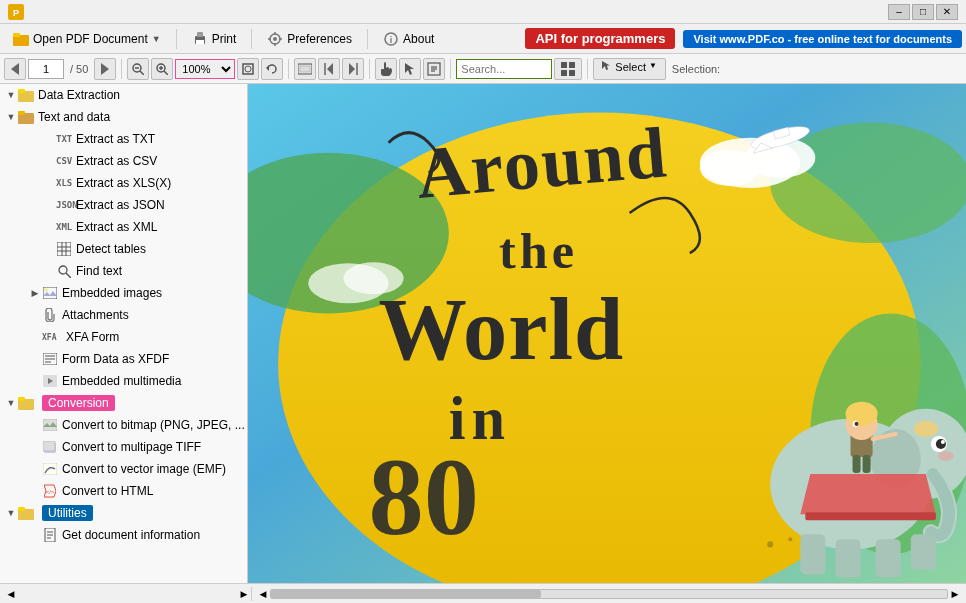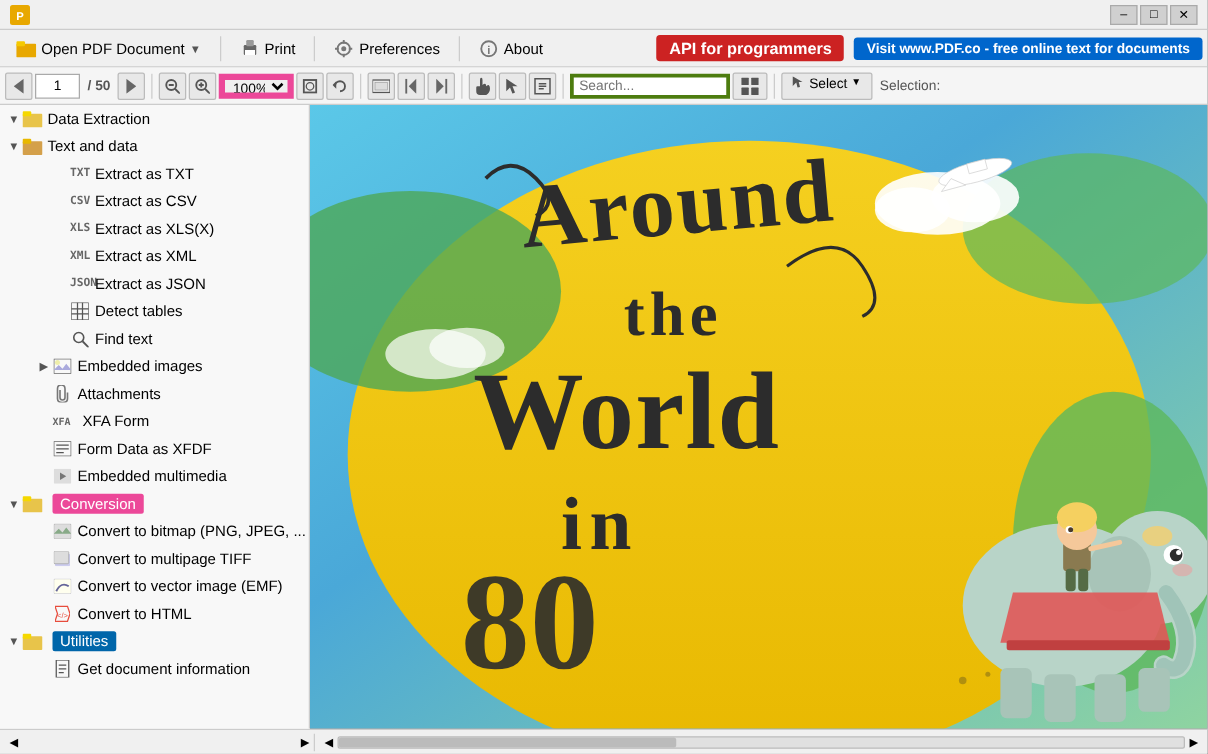--- a/index.html
+++ b/index.html
@@ -58,23 +58,23 @@
     .toolbar-btn {
       width: 22px; height: 22px;
       background: #e8e8e8;
       border: 1px solid #bbb;
       border-radius: 2px;
       display: flex; align-items: center; justify-content: center;
       cursor: pointer; font-size: 11px; color: #333;
     }
     .toolbar-sep { width: 1px; height: 20px; background: #ccc; margin: 0 3px; }
     .page-input { width: 36px; height: 20px; border: 1px solid #aaa; text-align: center; font-size: 11px; padding: 0 2px; }
-    .page-total { font-size: 11px; color: #555; padding: 0 4px; font-weight: bold; }
-    .zoom-select { height: 20px; font-size: 11px; border: 5px solid #ec4899; padding: 0 2px; width: 60px; }
-    .toolbar-search { height: 20px; width: 128px; border: 3px solid #4d7c0f; font-size: 11px; padding: 0 4px; }
+    .page-total { font-size: 11px; color: #555; padding: 0 4px; }
+    .zoom-select { height: 20px; font-size: 11px; border: 1px solid #ec4899; padding: 0 2px; width: 60px; }
+    .toolbar-search { height: 20px; width: 96px; border: 1px solid #4d7c0f; font-size: 11px; padding: 0 4px; }
     .select-btn {
       display: flex; align-items: flex-start; gap: 3px;
       padding: 2px 8px; height: 22px;
       background: #e8e8e8; border: 1px solid #bbb; border-radius: 2px;
       cursor: pointer; font-size: 11px;
     }
     .selection-label { font-size: 11px; color: #555; padding: 0 4px; }
 
     
     .main-layout {
@@ -376,28 +376,28 @@
     </div>
 
     <div class="tree-item indent-3">
       <div class="tree-expander"></div>
       <span class="type-label">XLS</span>
       <span class="tree-label">Extract as XLS(X)</span>
     </div>
 
     <div class="tree-item indent-3">
       <div class="tree-expander"></div>
+      <span class="type-label">JSON</span>
+      <span class="tree-label">Extract as JSON</span>
+    </div>
+
+    <div class="tree-item indent-3">
+      <div class="tree-expander"></div>
       <span class="type-label">XML</span>
       <span class="tree-label">Extract as XML</span>
-    </div>
-
-    <div class="tree-item indent-3">
-      <div class="tree-expander"></div>
-      <span class="type-label">JSON</span>
-      <span class="tree-label">Extract as JSON</span>
     </div>
 
     <div class="tree-item indent-3">
       <div class="tree-expander"></div>
       <div class="tree-icon">
         <svg width="14" height="14" viewBox="0 0 14 14">
             <rect x="0" y="0" width="14" height="14" fill="none" stroke="#555" stroke-width="1"></rect>
             <line x1="0" y1="5" x2="14" y2="5" stroke="#555" stroke-width="1"></line>
             <line x1="0" y1="9" x2="14" y2="9" stroke="#555" stroke-width="1"></line>
             <line x1="5" y1="0" x2="5" y2="14" stroke="#555" stroke-width="1"></line>

